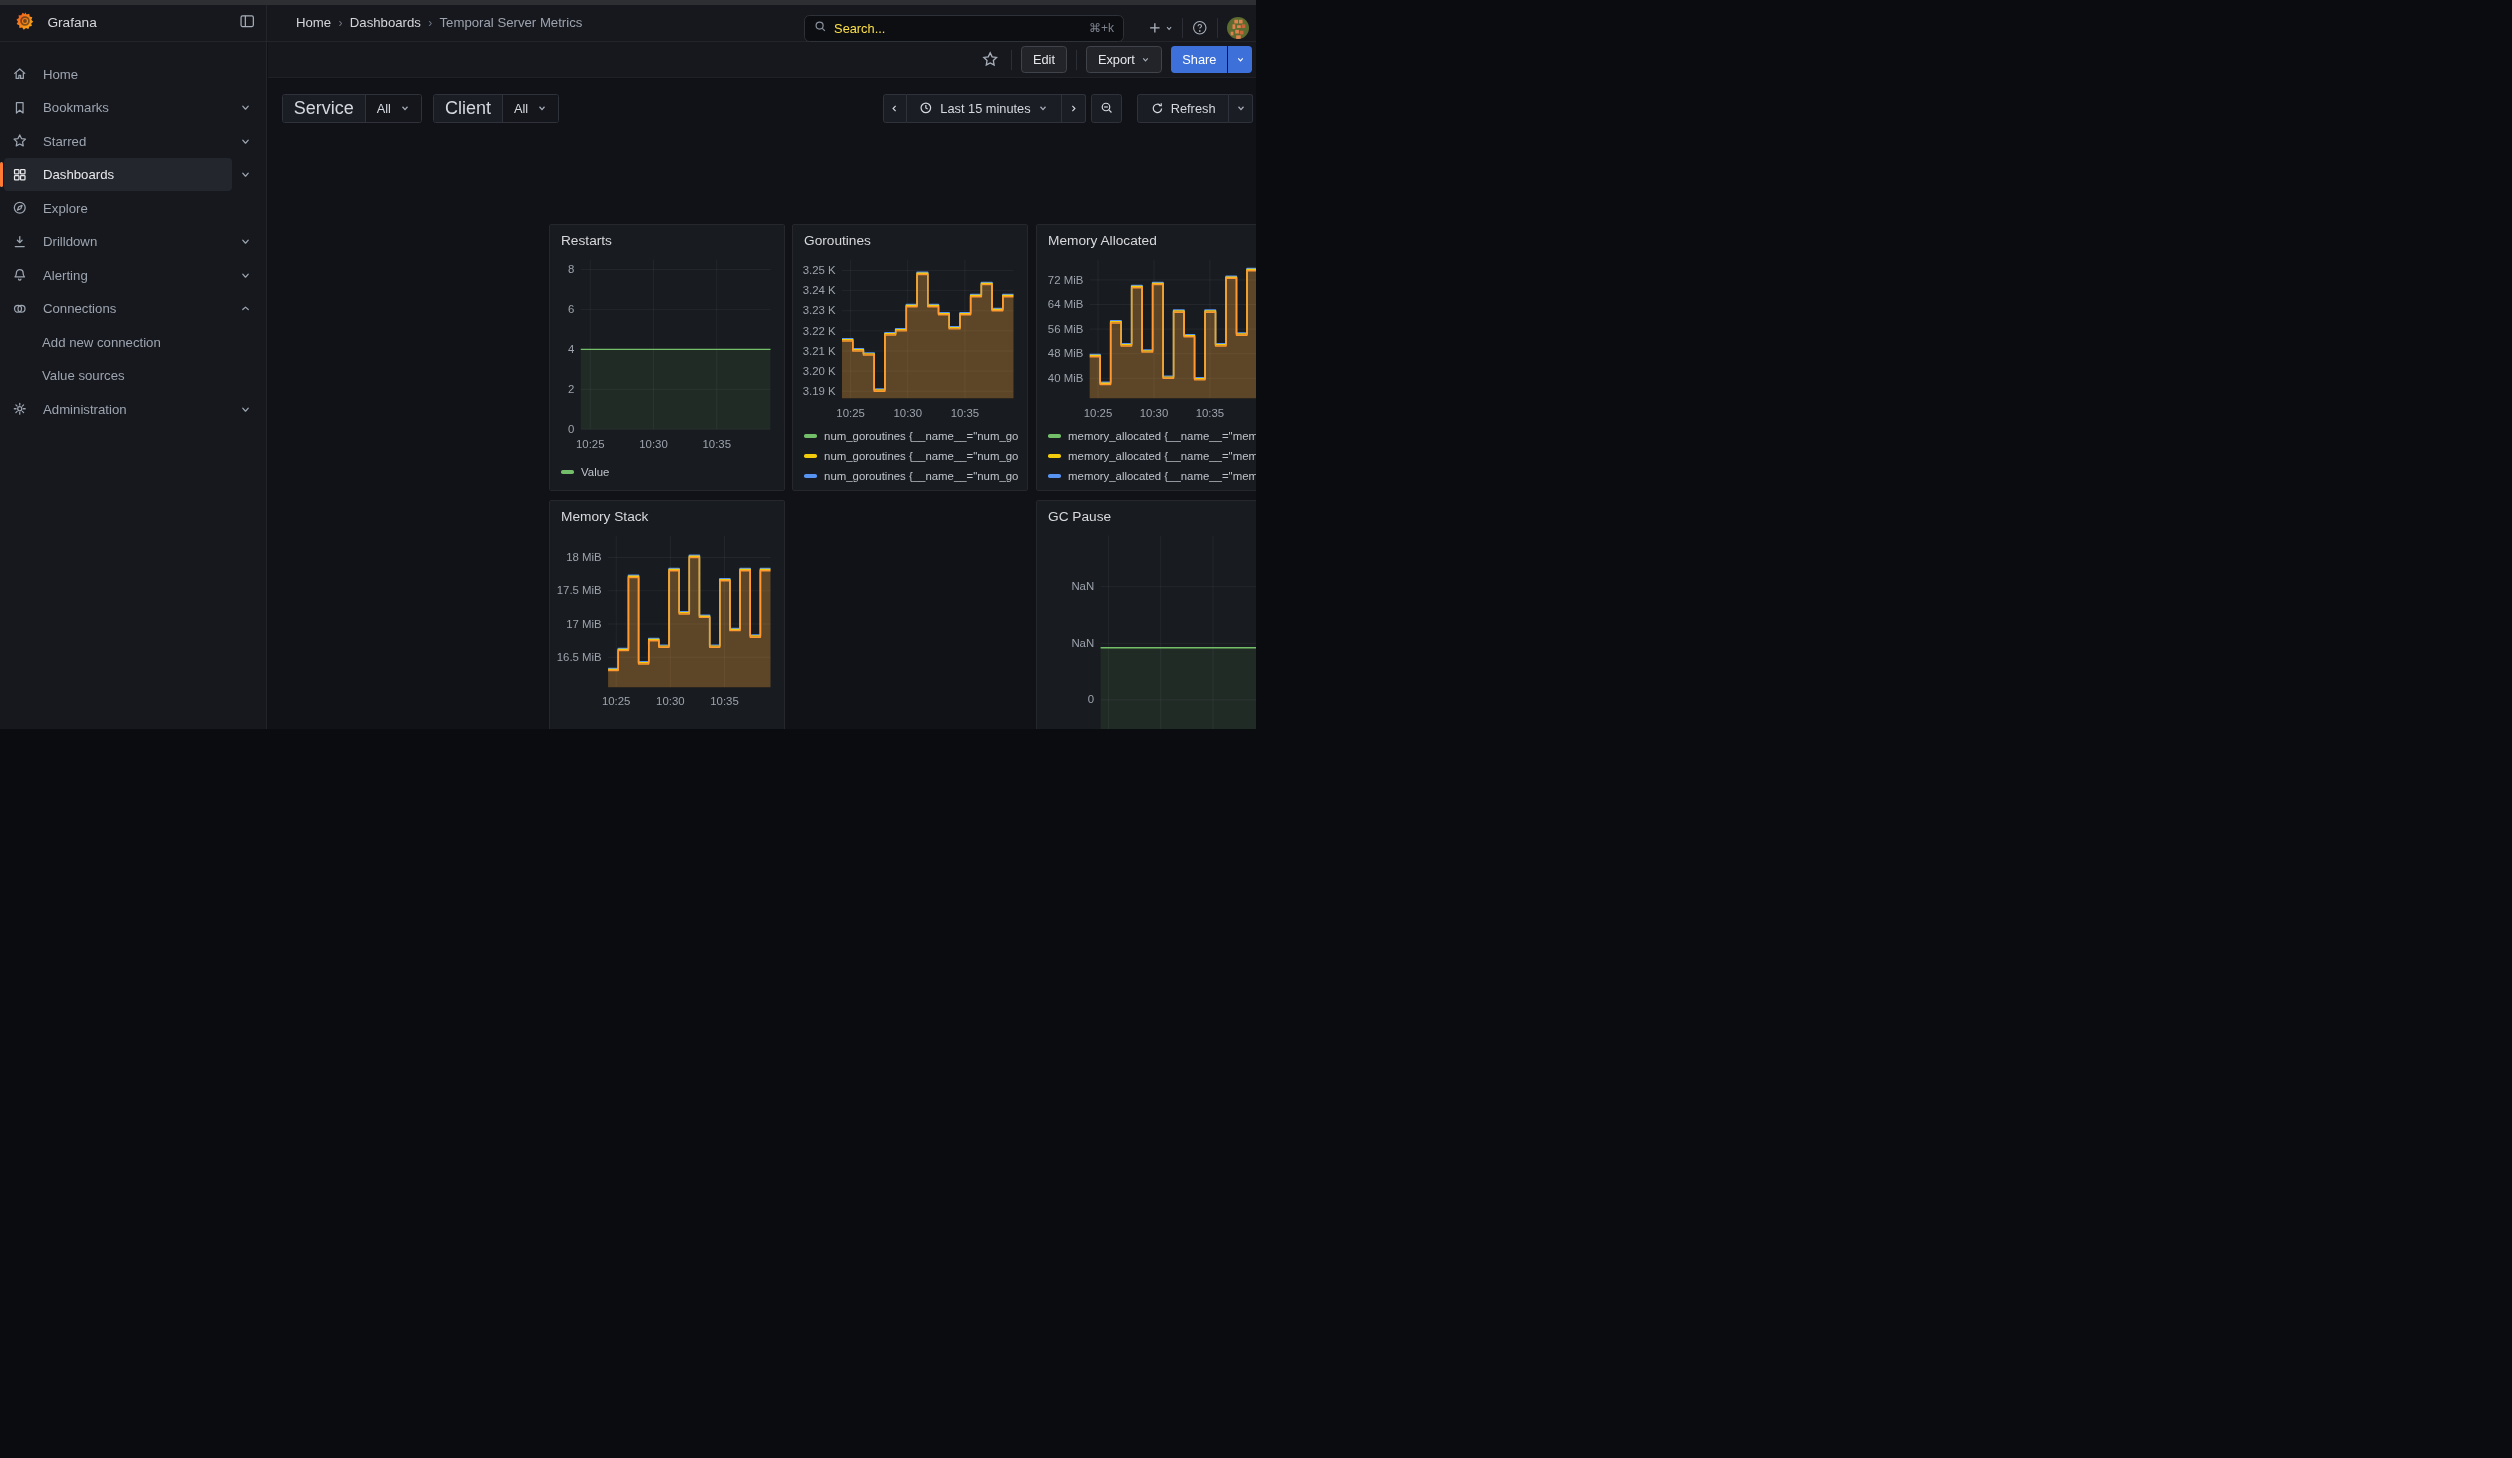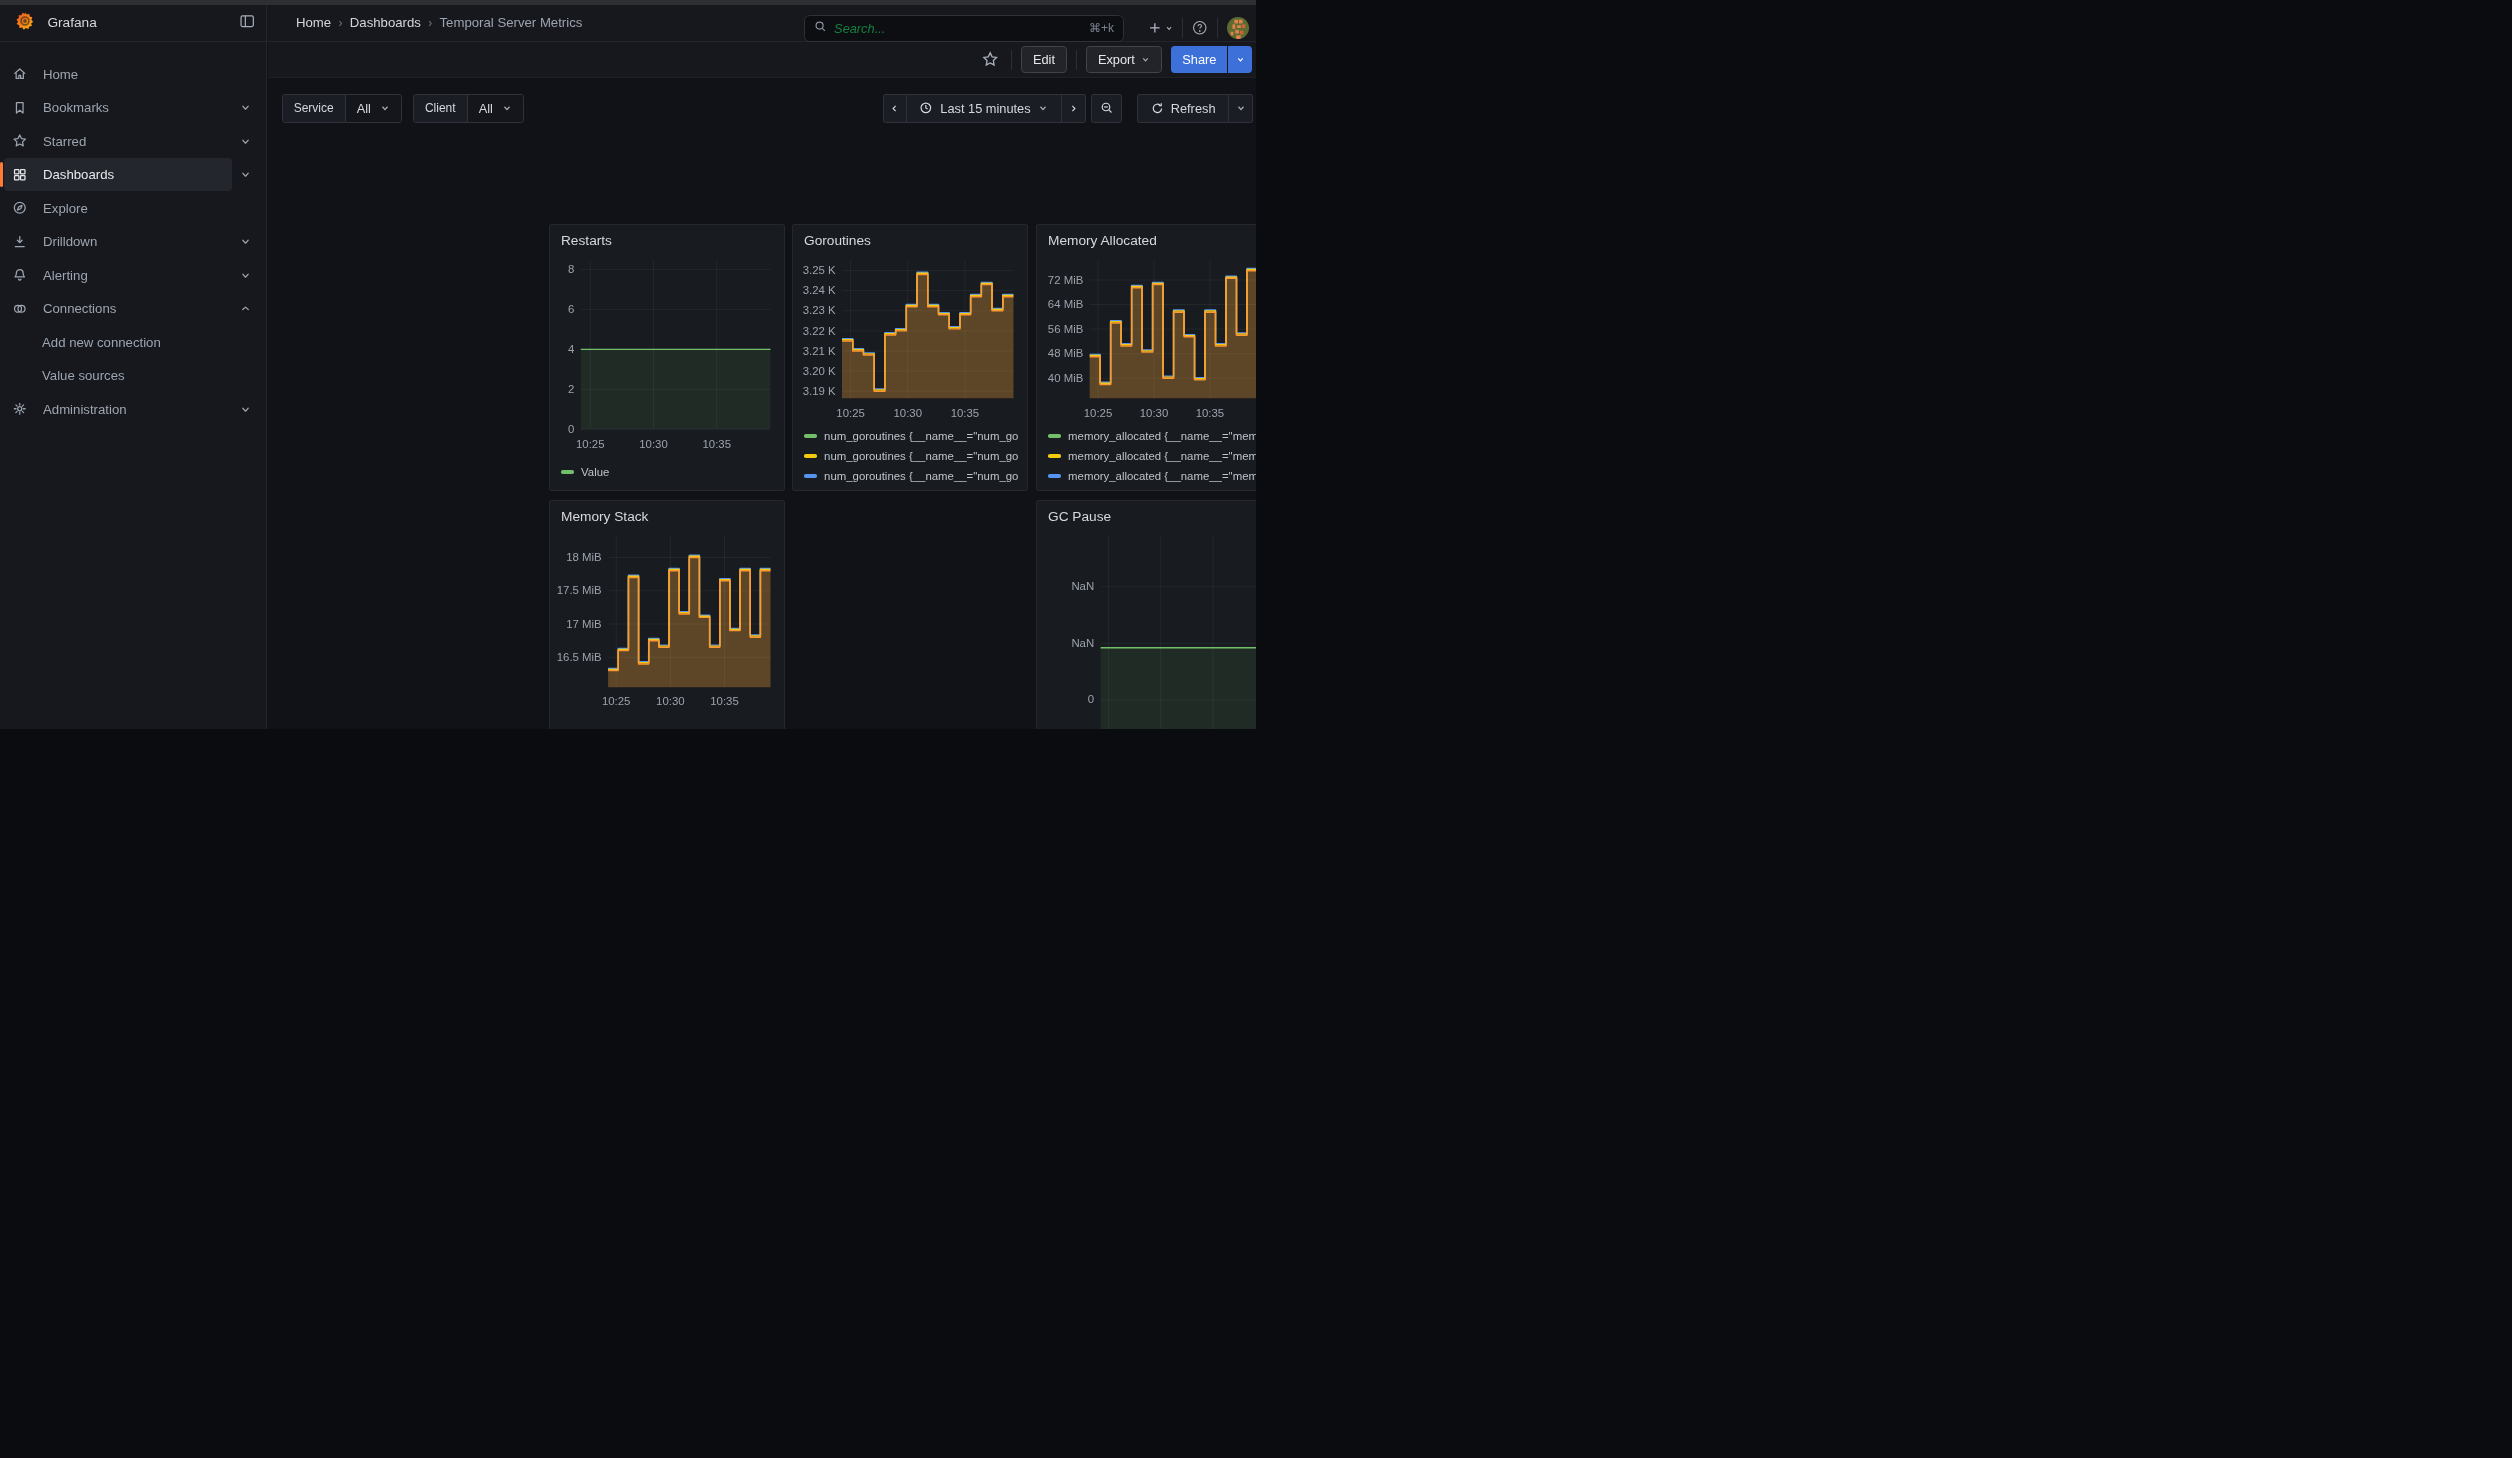--- a/index.html
+++ b/index.html
@@ -16,21 +16,21 @@
                  align-items:center; padding:0 11px 0 14.6px; flex:0 0 auto; }
   .brand-label { font-size:13.7px; font-weight:500; color:#D5D6DB; margin-left:12.8px; flex:1; }
   .breadcrumb { display:flex; align-items:center; gap:7.3px; padding-left:29px; font-size:13.2px; }
   .crumb { color:#D5D6DB; cursor:pointer; }
   .crumb.current { color:#9DA3AE; cursor:default; }
   .crumb-sep { color:#6E7480; font-size:12px; }
 
   .search-box { position:absolute; left:804px; top:10px; width:320px; height:27px; background:#0D0E12;
                 border:0.9px solid #2E3138; border-radius:5.5px; display:flex; align-items:center;
                 padding:0 9px; gap:7.3px; }
-  .search-ph { color:#15803d; font-size:12.8px; flex:1;font-style:italic; }
+  .search-ph { color:#fde047; font-size:12.8px; flex:1; }
   .search-kbd { color:#7C828E; font-size:12px; }
   .tb-right { position:absolute; right:7.3px; top:9px; height:29px; display:flex; align-items:center; gap:9px; }
   .tb-divider { width:0.9px; height:20px; background:#2C2E35; }
   .icon-btn { display:flex; align-items:center; gap:3.7px; color:#A8AEB8; cursor:pointer; }
   .avatar { width:22px; height:22px; border-radius:50%; overflow:hidden; }
 
   .actionbar { position:absolute; left:268px; top:42px; width:988px; height:36px; background:#16181E;
                border-bottom:0.9px solid #1F2127; display:flex; align-items:center; justify-content:flex-end;
                gap:9px; padding-right:3.7px; }
   .btn { height:27px; display:inline-flex; align-items:center; gap:6.4px; padding:0 11px;
@@ -55,21 +55,21 @@
                border-radius:1.8px; z-index:1; }
   .side-item > * { position:relative; z-index:1; }
   .side-item .chev-btn { width:25.6px; display:flex; justify-content:center; color:#9DA5B0; }
   .side-item.sub { padding-left:42px; }
   .side-item.sub .lbl { margin-left:0; }
 
   
   .canvas { position:absolute; left:268px; top:79px; width:988px; height:650px; background:#101218; }
   .filter-row { position:absolute; left:13.7px; top:14.6px; right:2.7px; height:29px; display:flex; align-items:center; }
   .var-group { display:flex; height:29px; border:0.9px solid #2F323A; border-radius:2.7px; overflow:hidden; margin-right:11px; }
-  .var-label { background:#1A1D24; display:flex; align-items:center; padding:0 11px; font-size:12px;
+  .var-label { background:#1A1D24; display:flex; align-items:center; padding:0 11px; font-size:18px;
                color:#D5D8DE; border-right:0.9px solid #2F323A; }
   .var-value { background:#14161C; display:flex; align-items:center; gap:9px; padding:0 11px;
                font-size:12.8px; font-weight:500; color:#D5D8DE; cursor:pointer; }
   .time-right { margin-left:auto; display:flex; align-items:center; }
   .tbtn { height:29px; background:#1A1D24; border:0.9px solid #2F323A; color:#D5D8DE; display:inline-flex;
           align-items:center; justify-content:center; gap:7.3px; font-size:12.8px; font-weight:500; cursor:pointer; }
   .tgroup { display:flex; }
   .tgroup .tbtn + .tbtn { border-left:none; }
   .tgroup .tbtn:first-child { border-radius:2.7px 0 0 2.7px; }
   .tgroup .tbtn:last-child { border-radius:0 2.7px 2.7px 0; }

